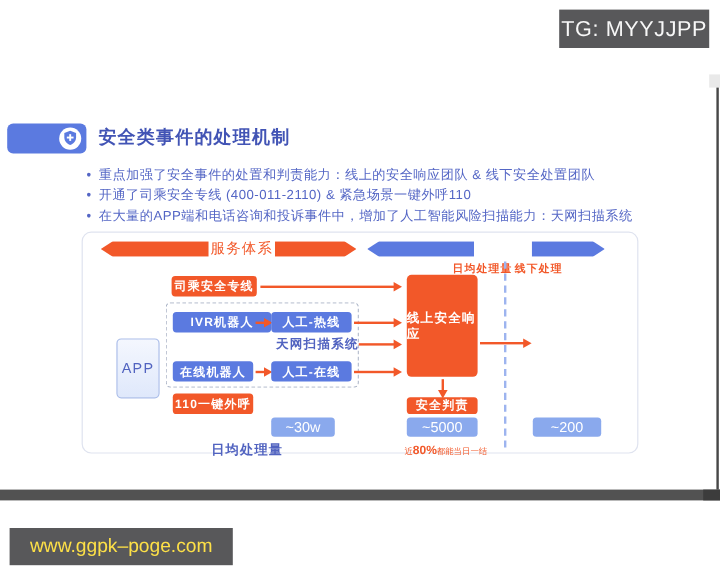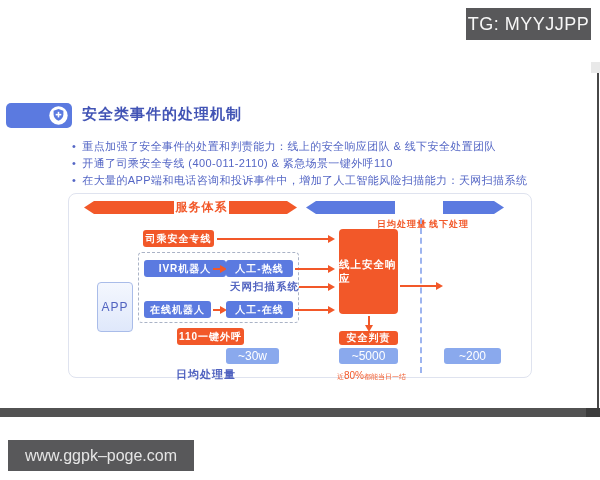--- a/index.html
+++ b/index.html
@@ -5,21 +5,21 @@
   * { margin:0; padding:0; box-sizing:border-box; }
   html,body { background:#fff; }
   body { font-family:"Liberation Sans","DejaVu Sans",sans-serif; }
   .page { position:relative; width:600px; height:480px; background:#ffffff; overflow:hidden; }
 
   
   .tg-box { position:absolute; left:466px; top:8px; width:125px; height:32px;
             background:#58585a; color:#f7f7f7; font-size:18px; display:flex;
             align-items:center; justify-content:center; letter-spacing:.5px; }
   .watermark-box { position:absolute; left:8px; top:440px; width:186px; height:31px;
-            background:#58585a; color:#e5e5e5; font-size:16px; display:flex;
+            background:#58585a; color:#fde047; font-size:16px; display:flex;
             align-items:center; justify-content:center; }
   .scroll-top { position:absolute; left:591px; top:62px; width:9px; height:11px; background:#e9e9e9; }
   .scroll-line { position:absolute; left:597px; top:73px; width:2px; height:335px; background:#474747; }
   .divider-bar { position:absolute; left:0; top:408px; width:600px; height:9px; background:#525252; }
   .divider-bar-end { position:absolute; left:586px; top:408px; width:14px; height:9px; background:#3c3c3c; }
 
   
   .title-bar { position:absolute; left:6px; top:103px; width:66px; height:25px;
                background:#5b7ae0; border-radius:5px; }
   .title-icon { position:absolute; right:3px; top:2px; width:21px; height:21px; }
@@ -33,21 +33,21 @@
   
   .diagram { position:absolute; left:68px; top:193px; width:464px; height:185px;
              border:1px solid #dfe3ef; border-radius:8px; }
   .abs { position:absolute; }
 
   .ribbon { height:13px; }
   .ribbon.orange { background:#f25829; }
   .ribbon.blue { background:#5b7ae0; }
   .ribbon-l { clip-path:polygon(0 50%, 10px 0, 100% 0, 100% 100%, 10px 100%); }
   .ribbon-r { clip-path:polygon(0 0, calc(100% - 10px) 0, 100% 50%, calc(100% - 10px) 100%, 0 100%); }
-  .ribbon-label { font-size:12px; font-weight:bold; line-height:13px; text-align:center; letter-spacing:1px; }
+  .ribbon-label { font-size:12px; font-weight:normal; line-height:13px; text-align:center; letter-spacing:1px; }
   .ribbon-label.orange { color:#f25829; }
   .ribbon-label.blue { color:#4254b5; }
 
   .zone-label { font-size:9px; font-weight:bold; color:#f25829; letter-spacing:1px; }
   .dash-divider { border-left:2px dashed #9db4ef; width:0; }
 
   .channel-box { background:linear-gradient(180deg,#f4f7fe,#dfe8fb); border:1px solid #a9bce9;
                  border-radius:4px; color:#5163c0; font-size:12px; display:flex;
                  align-items:center; justify-content:center; letter-spacing:1px; }
   .node { border-radius:3px; color:#fff; font-size:10px; font-weight:bold; display:flex;
@@ -67,21 +67,21 @@
   .harrow::after { content:''; position:absolute; right:-6px; top:-3px; width:0; height:0;
                    border-left:7px solid #f25829; border-top:4px solid transparent;
                    border-bottom:4px solid transparent; }
   .varrow { width:2px; background:#f25829; }
   .varrow::after { content:''; position:absolute; bottom:-6px; left:-3px; width:0; height:0;
                    border-top:7px solid #f25829; border-left:4px solid transparent;
                    border-right:4px solid transparent; }
 
   .note { color:#f25829; white-space:nowrap; }
   .note .sm { font-size:7px; }
-  .note .pct { font-size:10px; font-weight:normal; }
+  .note .pct { font-size:10px; font-weight:bold; }
 </style>
 </head>
 <body>
 
 <div class="page">
 
   <div class="tg-box">TG: MYYJJPP</div>
   <div class="scroll-top"></div>
   <div class="scroll-line"></div>
   <div class="divider-bar"></div>
@@ -139,21 +139,21 @@
     <div class="abs harrow" style="left:226px; top:74px; width:34px;"></div>
 
     <div class="abs skynet-label" style="left:161px; top:86px;">天网扫描系统</div>
     <div class="abs harrow" style="left:230px; top:92px; width:30px;"></div>
 
     <div class="abs node blue" style="left:75px; top:107px; width:67px; height:17px;">在线机器人</div>
     <div class="abs harrow" style="left:144px; top:115px; width:8px;"></div>
     <div class="abs node blue" style="left:157px; top:107px; width:67px; height:17px;">人工-在线</div>
     <div class="abs harrow" style="left:226px; top:115px; width:34px;"></div>
 
-    <div class="abs node orange" style="left:75px; top:134px; width:67px; height:17px;margin-left:33px;">110一键外呼</div>
+    <div class="abs node orange" style="left:75px; top:134px; width:67px; height:17px;">110一键外呼</div>
 
     <div class="abs daily-label" style="left:107px; top:158px;margin-top:15px;">日均处理量</div>
     <div class="abs stat-box" style="left:157px; top:154px; width:53px; height:16px;">~30w</div>
 
     <div class="abs big-node" style="left:270px; top:35px; width:59px; height:85px;">线上安全响应</div>
     <div class="abs varrow" style="left:299px; top:122px; height:10px;"></div>
     <div class="abs node orange" style="left:270px; top:137px; width:59px; height:14px;">安全判责</div>
     <div class="abs stat-box" style="left:270px; top:154px; width:59px; height:16px;">~5000</div>
     <div class="abs note" style="left:268px; top:171px;">
       <span class="sm">近</span><span class="pct">80%</span><span class="sm">都能当日一结</span>

